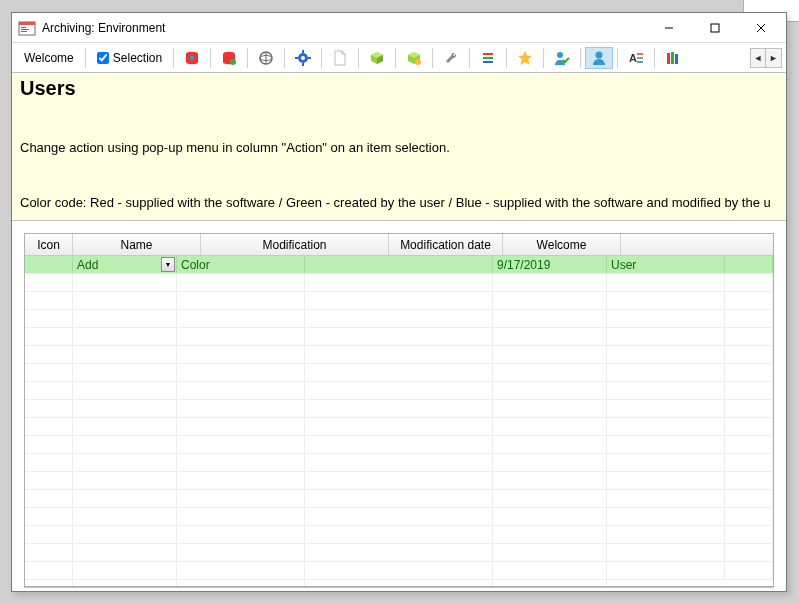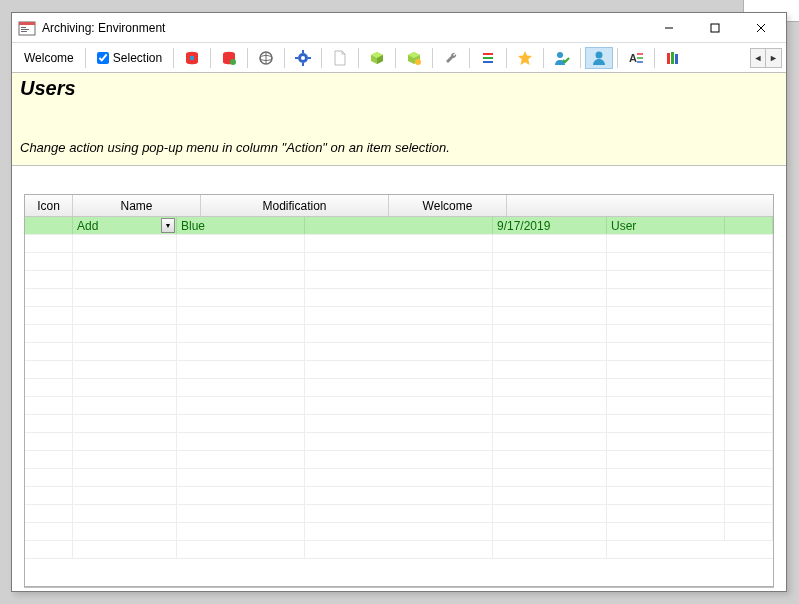--- a/index.html
+++ b/index.html
@@ -75,29 +75,28 @@
   }
   .scroll-arrows .arrowbtn + .arrowbtn { border-left:none; }
 
   .ts-ico { width:16px; height:16px; display:block; }
 
   
   .headerband {
     background:#ffffe1;
     padding:4px 8px 10px 8px;
     border-bottom:1px solid #c0c0c0;
-    font-style:italic;
   }
   .headerband .h1 { font-size:20px; font-weight:bold; color:#000; margin:0 0 4px 0; }
   .headerband .line { font-size:13px; color:#000; white-space:nowrap; overflow:hidden;margin-top:40px; }
 
   
   .tablewrap {
     flex:1;
-    padding:28px 12px 4px 12px;
+    padding:12px 12px 4px 12px;
     overflow:hidden;
   }
   .grid {
     width:100%; height:100%;
     border:1px solid #b0b0b0;
     background:#fff;
     position:relative;
     overflow:hidden;
   }
   .ghead {
@@ -301,39 +300,41 @@
 
       <div class="scroll-arrows">
         <div class="arrowbtn">◄</div>
         <div class="arrowbtn">►</div>
       </div>
     </div>
 
     <div class="headerband">
       <div class="h1">Users</div>
       <div class="line">Change action using pop-up menu in column "Action" on an item selection.</div>
+      <div class="line">Color code: Red - supplied with the software / Green - created by the user / Blue - supplied with the software and modified by the u</div>
     </div>
 
     <div class="tablewrap">
       <div class="grid">
         <div class="ghead">
           <div class="gcol c-icon">Icon</div>
           <div class="gcol c-name">Name</div>
           <div class="gcol c-desc">Modification</div>
+          <div class="gcol c-date">Modification date</div>
           <div class="gcol c-creator">Welcome</div>
           <div class="gcol c-rest"></div>
         </div>
         <div class="grows">
           <div class="grow first">
             <div class="gcell c-icon"></div>
             <div class="gcell c-action action-cell">
               <span>Add</span>
               <span class="action-dd">▼</span>
             </div>
-            <div class="gcell c-name">Blue</div>
+            <div class="gcell c-name">Color</div>
             <div class="gcell c-desc"></div>
             <div class="gcell c-date">9/17/2019</div>
             <div class="gcell c-creator">User</div>
             <div class="gcell c-rest"></div>
           </div>
 
           <div class="grow">
               <div class="gcell c-icon"></div>
               <div class="gcell c-action"></div>
               <div class="gcell c-name"></div>

